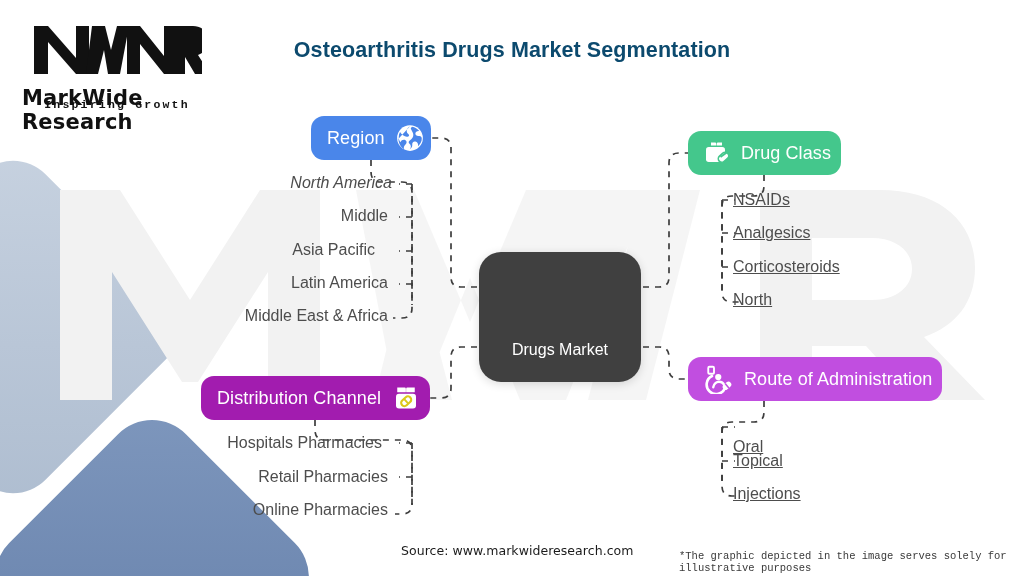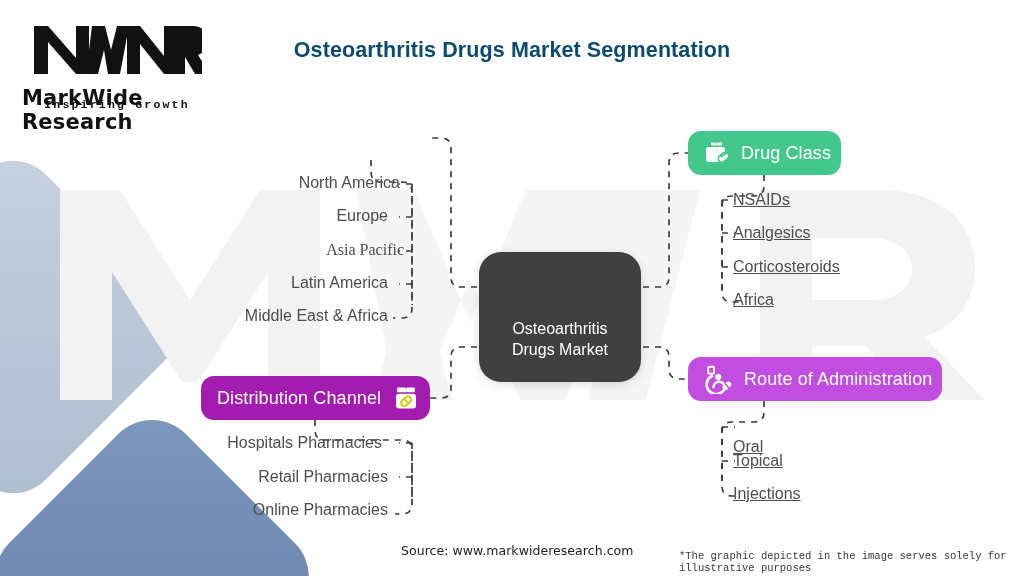--- a/index.html
+++ b/index.html
@@ -172,25 +172,34 @@
 
       <path d="M764 401 L764 412 Q764 422 754 422 L732 422 Q722 422 722 432 L722 486 Q722 496 732 496 L740 496"></path>
       <path d="M722 427 L735 427"></path>
       <path d="M722 461 L735 461"></path>
       <path d="M722 427 L722 487"></path>
     </g>
   </svg>
 
   <div class="center-node">
     <div class="ctext">
-      <div>Osteoarthritis</div>
       <div>Drugs Market</div>
     </div>
   </div>
 
+  <div class="pill icon-right" id="pill-region" style="background:#4a86ea;">
+    <span class="plabel">Region</span>
+    <span class="picon">
+      <svg viewBox="0 0 24 24" width="30" height="30" xmlns="http://www.w3.org/2000/svg">
+        <circle cx="12" cy="12" r="10.3" fill="#fff"></circle>
+        <path d="M12 2.6 C8.6 4.6 9 7.6 10.6 8.8 C12 9.9 11 11.2 9.4 11 C7.5 10.8 5.2 9.4 4 7.2 C2.6 9.6 2.6 13 4.2 15.4 C5.2 13.5 7 13 8.4 13.8 C9.9 14.7 9.3 16.4 8.2 17.4 C7.2 18.3 6.7 19.8 7.4 21 C4.6 19.4 2.7 16 2.8 12.5" fill="#4a86ea"></path>
+        <path d="M13.6 3 C15.9 3.3 18 4.6 19.4 6.4 C17.6 6.2 16.4 7.1 16.3 8.4 C16.2 9.8 17.6 10.6 19 10.4 C20.3 10.2 21.2 10.9 21.4 12 C21.6 14.6 20.3 17 18.4 18.6 C18.8 16.6 17.8 15.1 16.3 14.8 C14.6 14.5 13.6 15.8 13.8 17.2 C14 18.8 13.2 20.2 11.8 20.9 C13.2 19.4 12.8 17.5 11.6 16.6 C10.6 15.8 10.8 14.6 11.8 14 C13.6 12.9 15 11 14.6 8.8 C14.3 7 12.8 5.6 12.6 4.2 Z" fill="#4a86ea"></path>
+      </svg>
+    </span>
+  </div>
 
   <div class="pill icon-left" id="pill-drug" style="background:#44c78c;padding-left:13px;">
     <span class="picon">
       <svg viewBox="0 0 24 24" width="30" height="30" xmlns="http://www.w3.org/2000/svg">
         <path d="M8 3.6 h3.2 a1 1 0 0 1 1 1 V6 H8 Z" fill="#fff"></path>
         <path d="M13.6 3.6 h3.2 V6 h-4.2 V4.6 a1 1 0 0 1 1 -1 Z" fill="#fff"></path>
         <rect x="4" y="7.2" width="15.2" height="12" rx="2.2" fill="#fff"></rect>
         <g>
           <rect x="13.4" y="12.6" width="9.2" height="5.6" rx="2.8" fill="#fff" transform="rotate(-42 18 15.4)"></rect>
           <path d="M15.6 15.2 L20.6 11.6" stroke="#44c78c" stroke-width="1.5" fill="none"></path>
@@ -225,30 +234,30 @@
         <path d="M13 3.6 h6 V7.4 h-6.9 V4.5 a0.9 0.9 0 0 1 0.9 -0.9 Z" fill="#fff"></path>
         <rect x="4" y="8.6" width="16" height="11.8" rx="2.4" fill="#fff"></rect>
         <g transform="rotate(-42 12 14.6)">
           <rect x="7.6" y="12.1" width="9" height="5.2" rx="2.6" fill="none" stroke="#dcc81b" stroke-width="1.7"></rect>
           <path d="M12.1 12.1 v5.2" stroke="#dcc81b" stroke-width="1.5"></path>
         </g>
       </svg>
     </span>
   </div>
 
-  <div class="leaf left" style="left:132px;top:174px;width:268px;">North America</div>
-  <div class="leaf left" style="left:120px;top:207px;width:268px;">Europe</div>
-  <div class="leaf left" style="left:136px;top:241px;width:268px;font-family:Liberation Serif, serif;">Asia Pacific</div>
+  <div class="leaf left" style="left:124px;top:174px;width:268px;font-style:italic;">North America</div>
+  <div class="leaf left" style="left:120px;top:207px;width:268px;">Middle</div>
+  <div class="leaf left" style="left:107px;top:241px;width:268px;">Asia Pacific</div>
   <div class="leaf left" style="left:120px;top:274px;width:268px;">Latin America</div>
   <div class="leaf left" style="left:100px;top:307px;width:288px;">Middle East &amp; Africa</div>
 
   <div class="leaf right" style="left:733px;top:191px;">NSAIDs</div>
   <div class="leaf right" style="left:733px;top:224px;">Analgesics</div>
   <div class="leaf right" style="left:733px;top:258px;">Corticosteroids</div>
-  <div class="leaf right" style="left:733px;top:291px;">Africa</div>
+  <div class="leaf right" style="left:733px;top:291px;">North</div>
 
   <div class="leaf right" style="left:733px;top:438px;">Oral</div>
   <div class="leaf right" style="left:733px;top:452px;">Topical</div>
   <div class="leaf right" style="left:733px;top:485px;">Injections</div>
 
   <div class="leaf left" style="left:104px;top:434px;width:278px;text-align:right;">Hospitals Pharmacies</div>
   <div class="leaf left" style="left:110px;top:468px;width:278px;">Retail Pharmacies</div>
   <div class="leaf left" style="left:100px;top:501px;width:288px;">Online Pharmacies</div>
 
   <div class="source">Source: www.markwideresearch.com</div>

